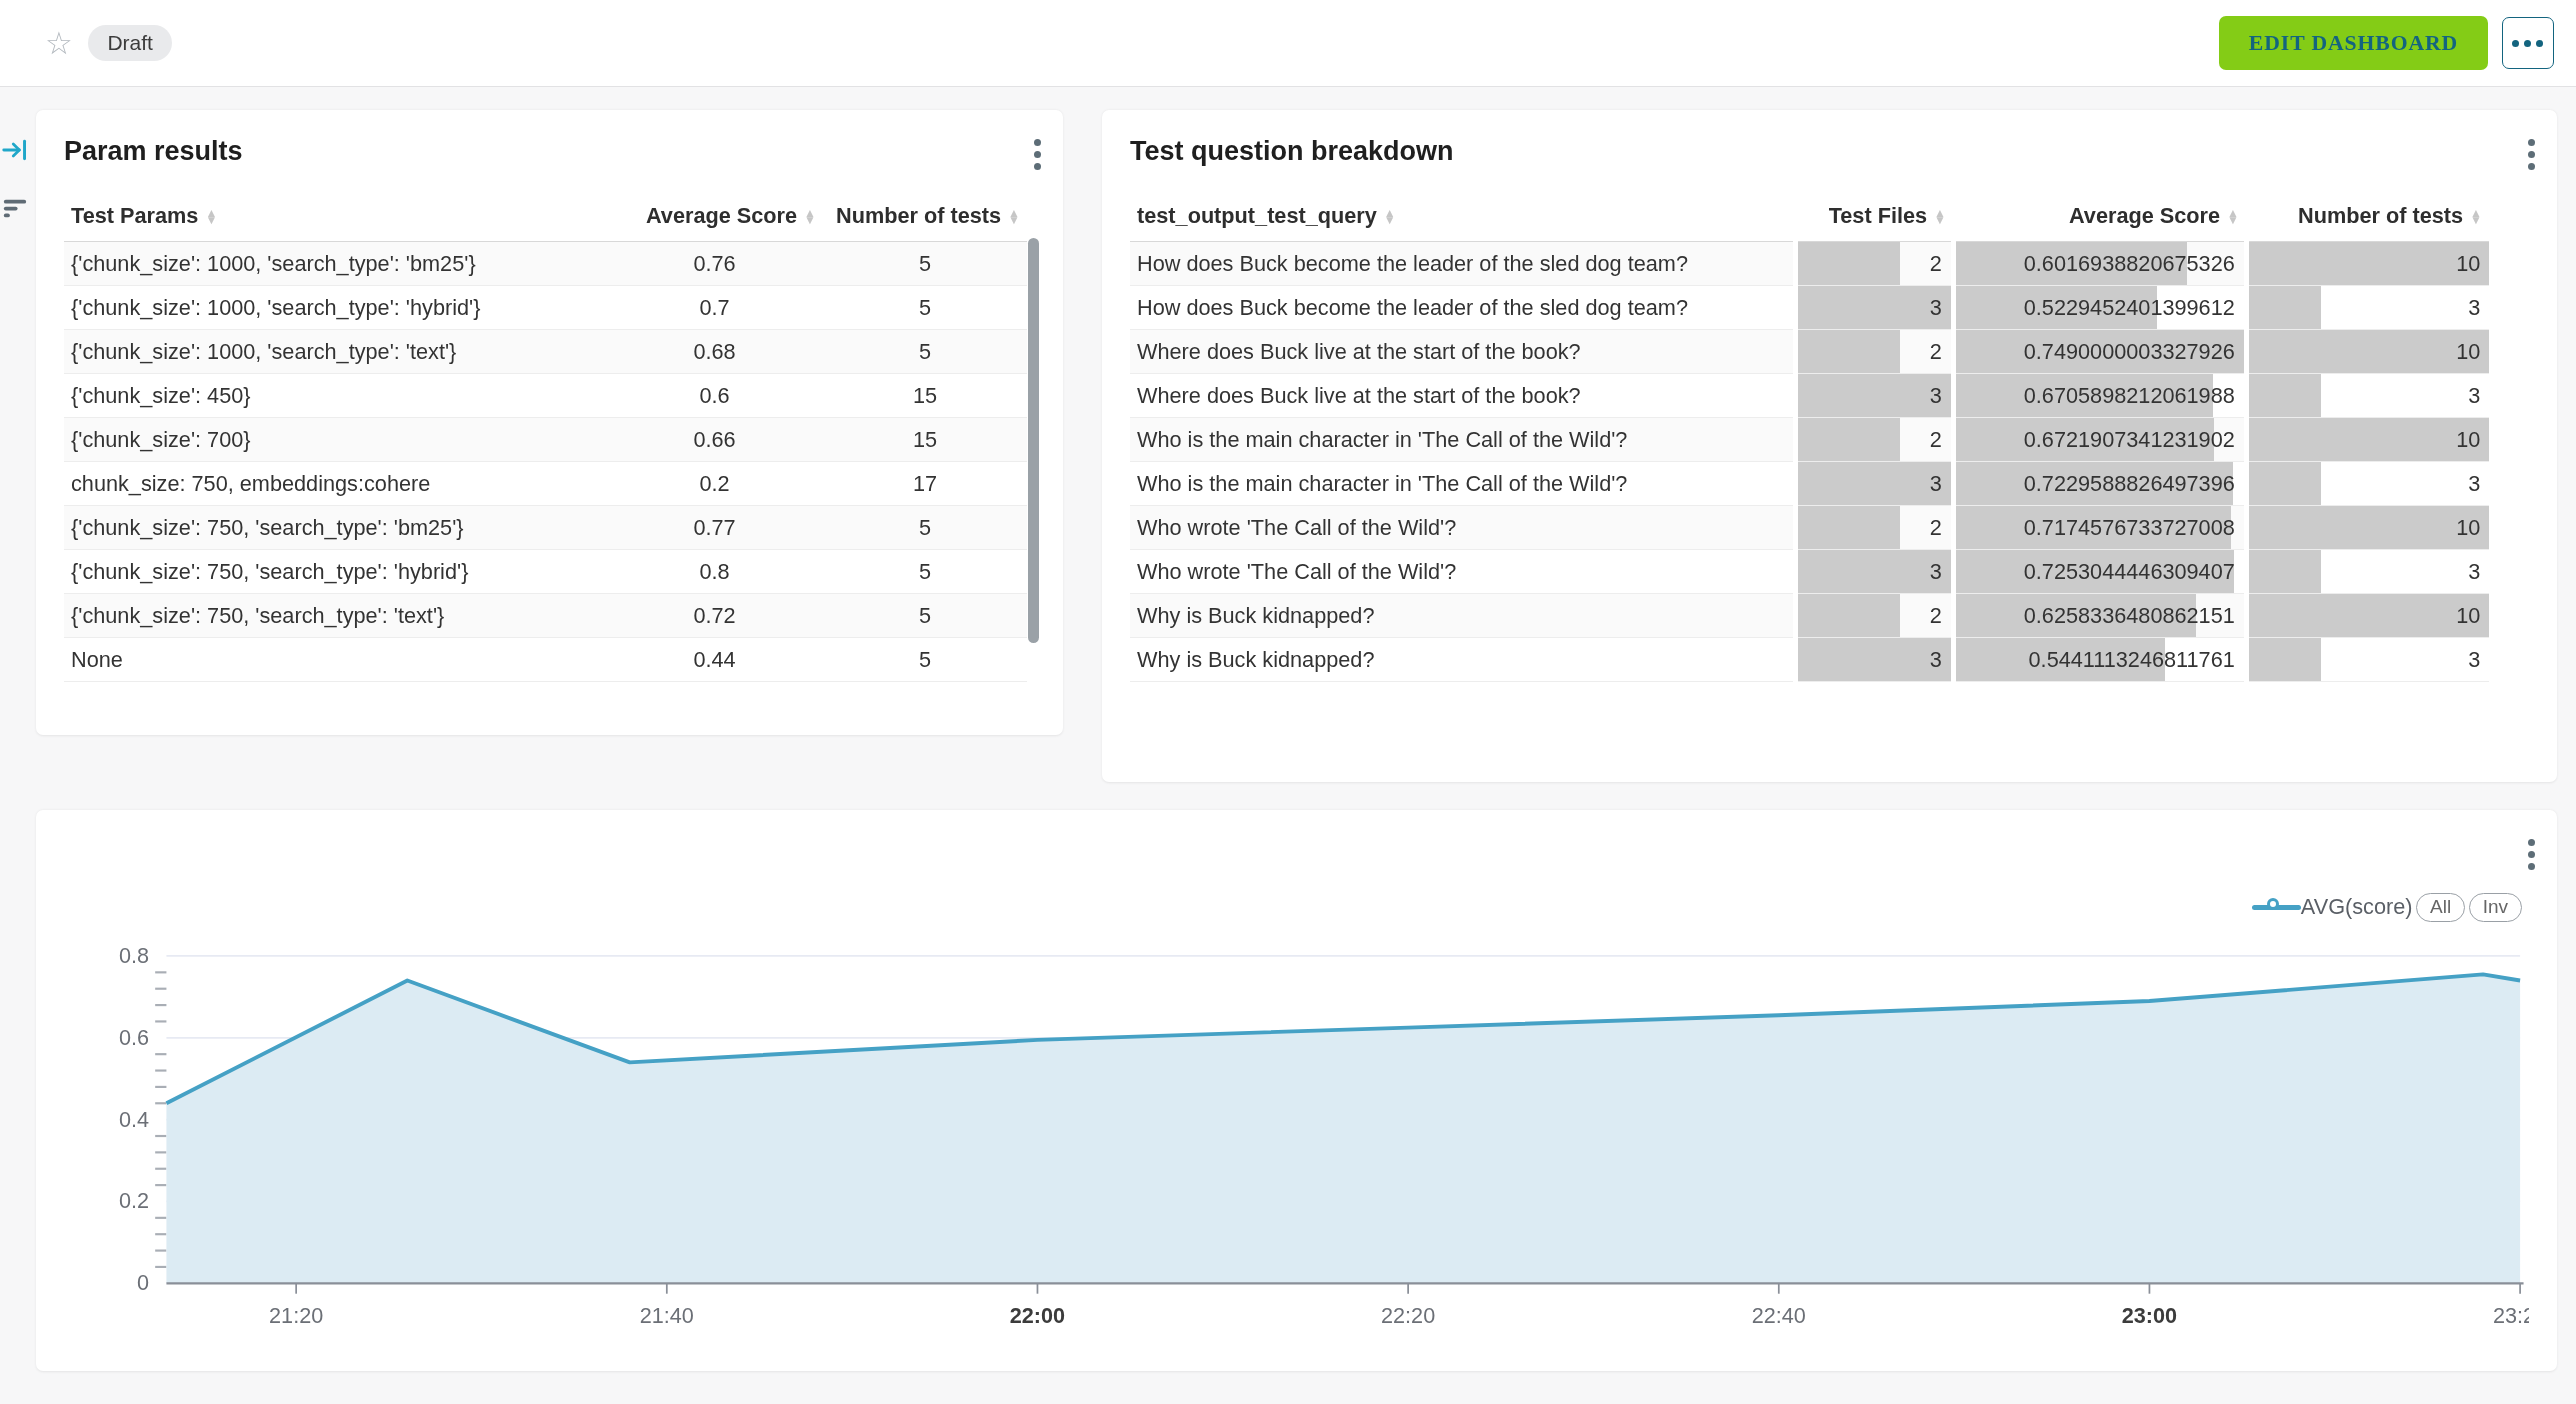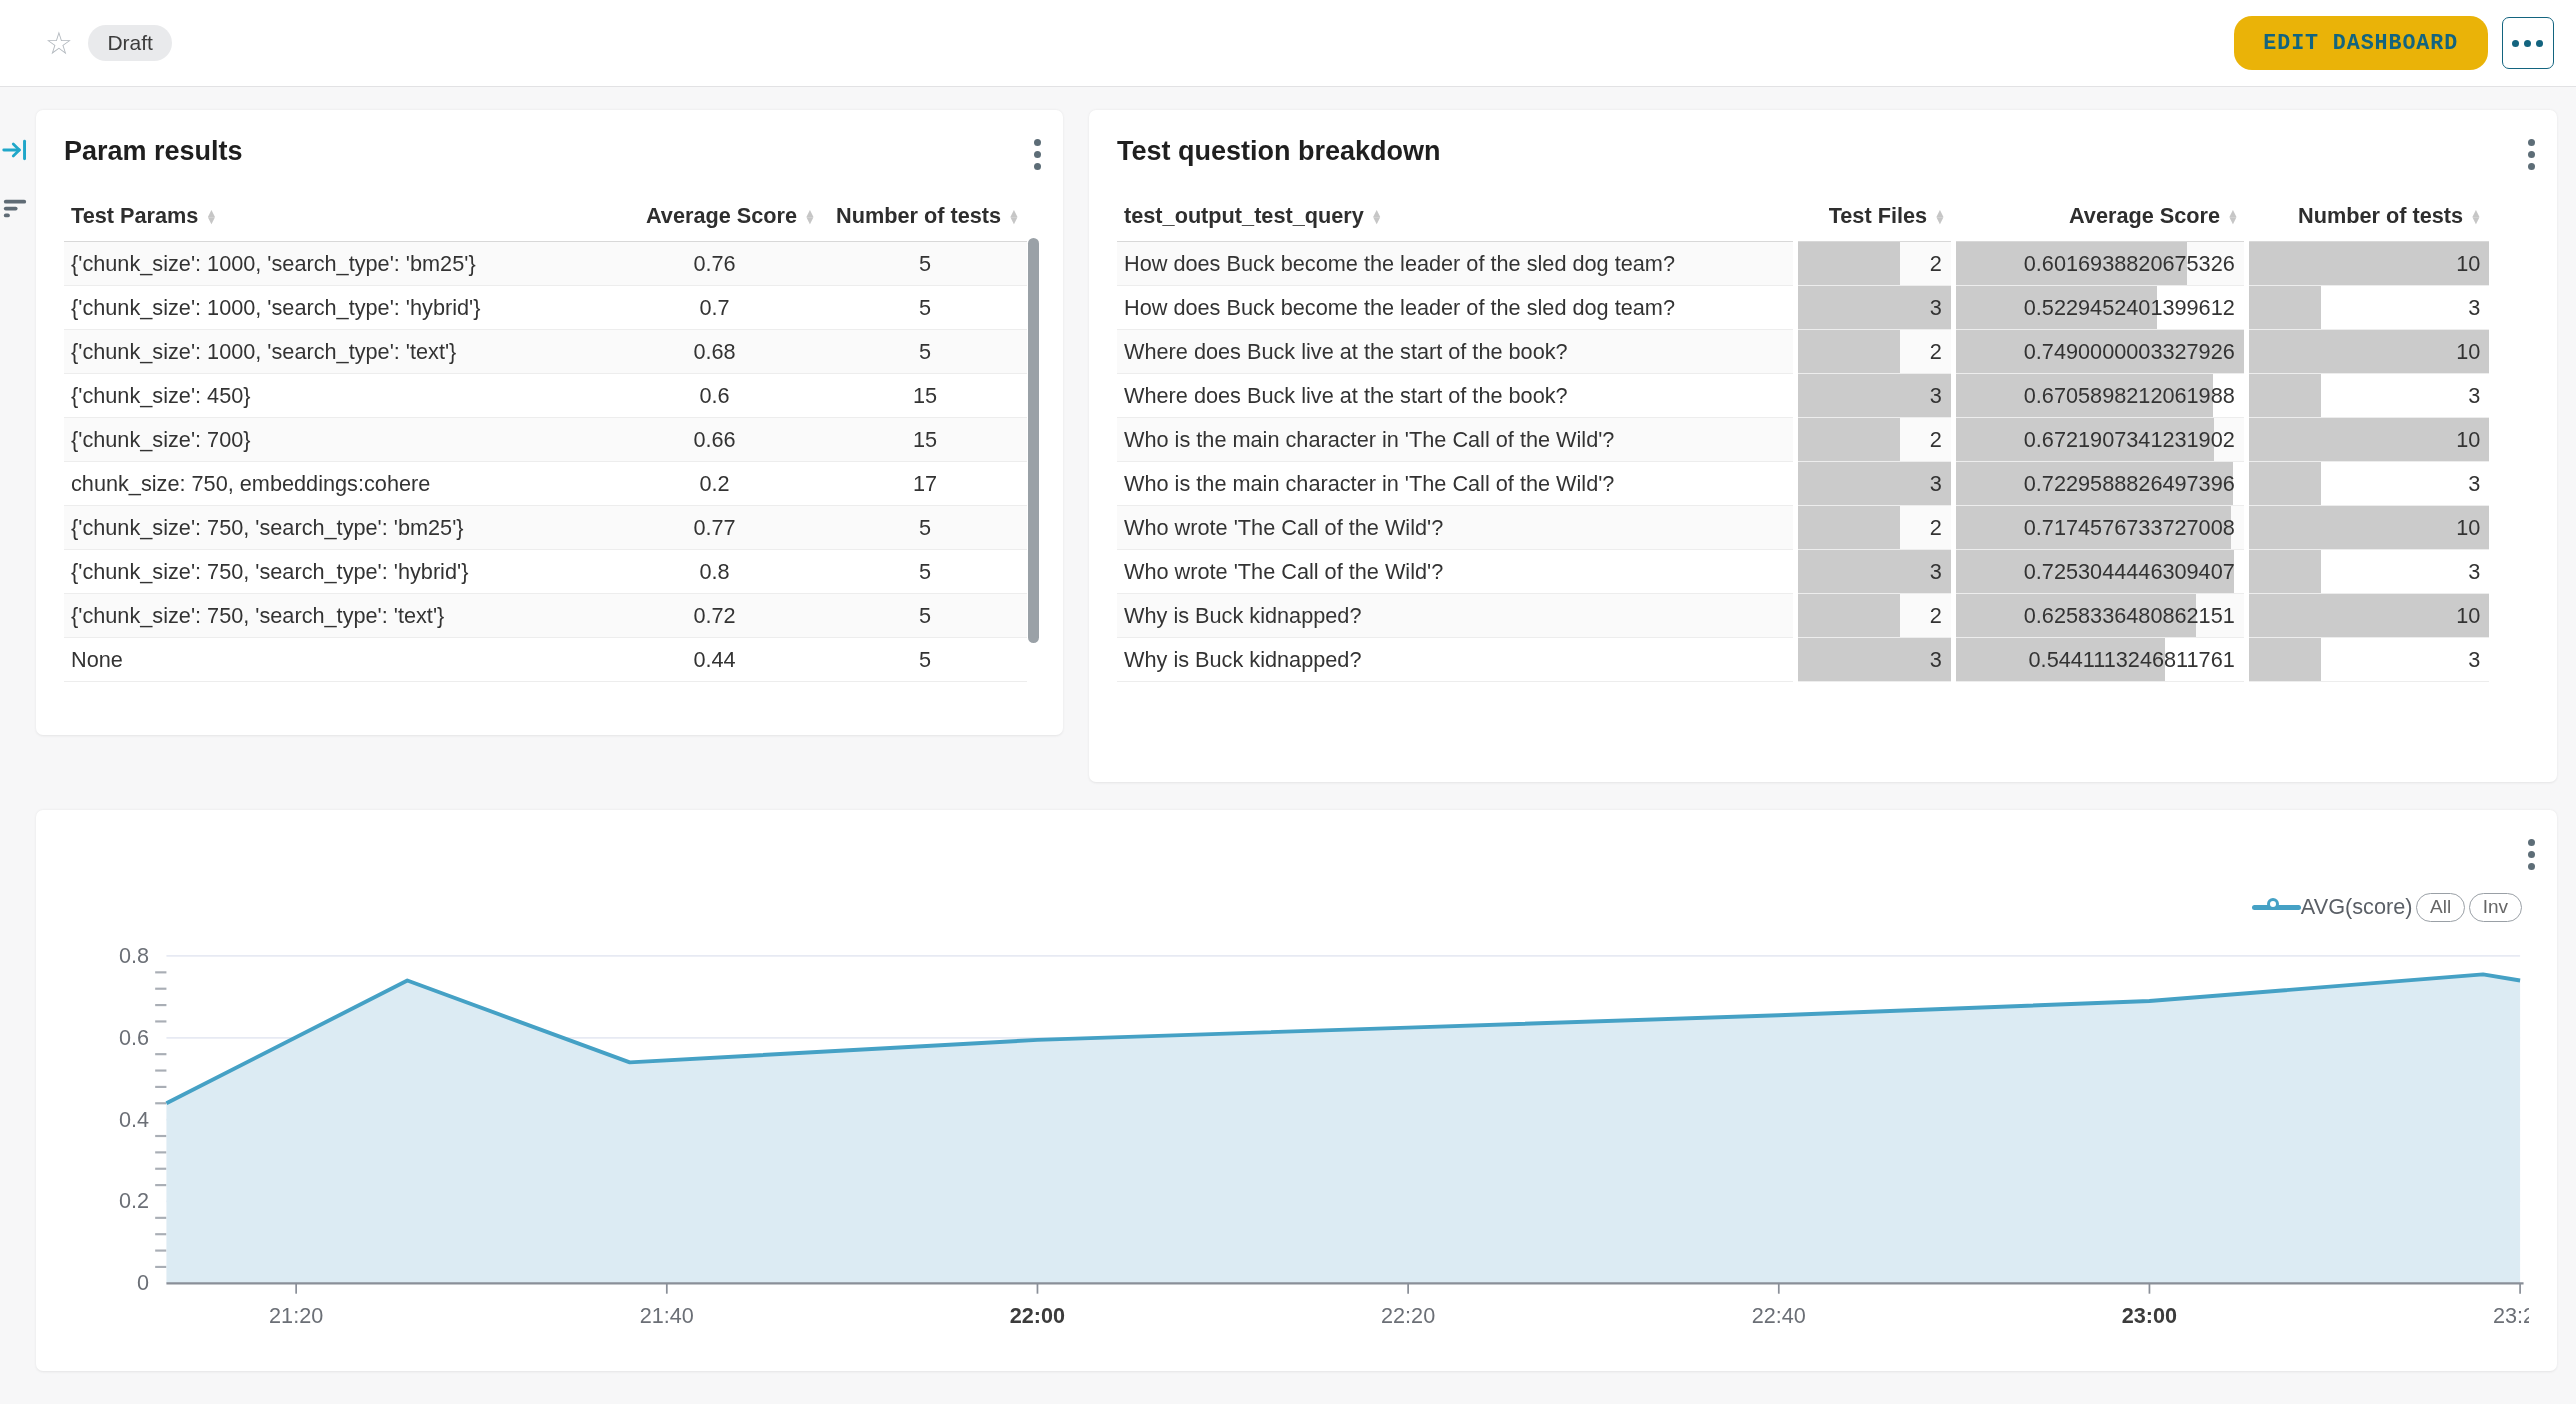--- a/index.html
+++ b/index.html
@@ -7,33 +7,33 @@
     font-family:"Liberation Sans","DejaVu Sans",sans-serif; color:#333; }
 
   
   .topbar { height:87px; background:#fff; border-bottom:0.9px solid #e2e2e4;
     display:flex; align-items:center; padding:0 22.5px 0 26px; }
   .page-title { font-size:32px; font-weight:700; color:#242424; letter-spacing:0.2px; }
   .star { font-size:31px; color:#b3b9bf; margin-left:19px; line-height:1; cursor:pointer; }
   .badge { margin-left:15.6px; background:#e9eaec; color:#3c3c3c; font-size:21px;
     padding:6px 19px; border-radius:865px; }
   .topbar-right { margin-left:auto; display:flex; align-items:center; gap:14px; }
-  .edit-btn { background:#eab308; color:#13647f; border:none; border-radius:18px;
+  .edit-btn { background:#84cc16; color:#13647f; border:none; border-radius:7px;
     font-size:21.7px; font-weight:700; letter-spacing:0.9px; padding:14.7px 29.4px;
-    font-family:Liberation Mono, monospace; cursor:pointer; }
+    font-family:Liberation Serif, serif; cursor:pointer; }
   .more-btn { width:52px; height:52px; background:#fff; border:1.7px solid #13647f;
     border-radius:7px; display:flex; align-items:center; justify-content:center; gap:5.2px; cursor:pointer; }
   .more-btn i { width:7px; height:7px; border-radius:50%; background:#13647f; }
 
   
   .page { display:flex; height:1317px; }
   .rail { width:36px; padding-top:50px; display:flex; flex-direction:column; align-items:center; gap:35px; }
   .rail svg { display:block; cursor:pointer; }
   .content { flex:1; padding:22.5px 19px 0 7px; }
-  .row-top { display:flex; gap:26px; align-items:flex-start; }
+  .row-top { display:flex; gap:39px; align-items:flex-start; }
 
   .card { background:#fff; border-radius:7px; box-shadow:0 0.9px 2.6px rgba(0,0,0,.08); padding:26px 28px; position:relative; }
   .card-title { font-size:27px; font-weight:700; color:#1f1f1f; }
   .kebab { position:absolute; top:29.4px; right:22.5px; display:flex; flex-direction:column; gap:5.2px; cursor:pointer; }
   .kebab i { width:7px; height:7px; border-radius:50%; background:#5d6d77; }
 
   
   table { border-collapse:collapse; width:100%; table-layout:fixed; }
   th { font-size:21.7px; font-weight:700; color:#2e2e2e; text-align:left; padding:15.6px 7px 12px 7px;
        border-bottom:1.7px solid #d8d8d8; white-space:nowrap; cursor:pointer; }

